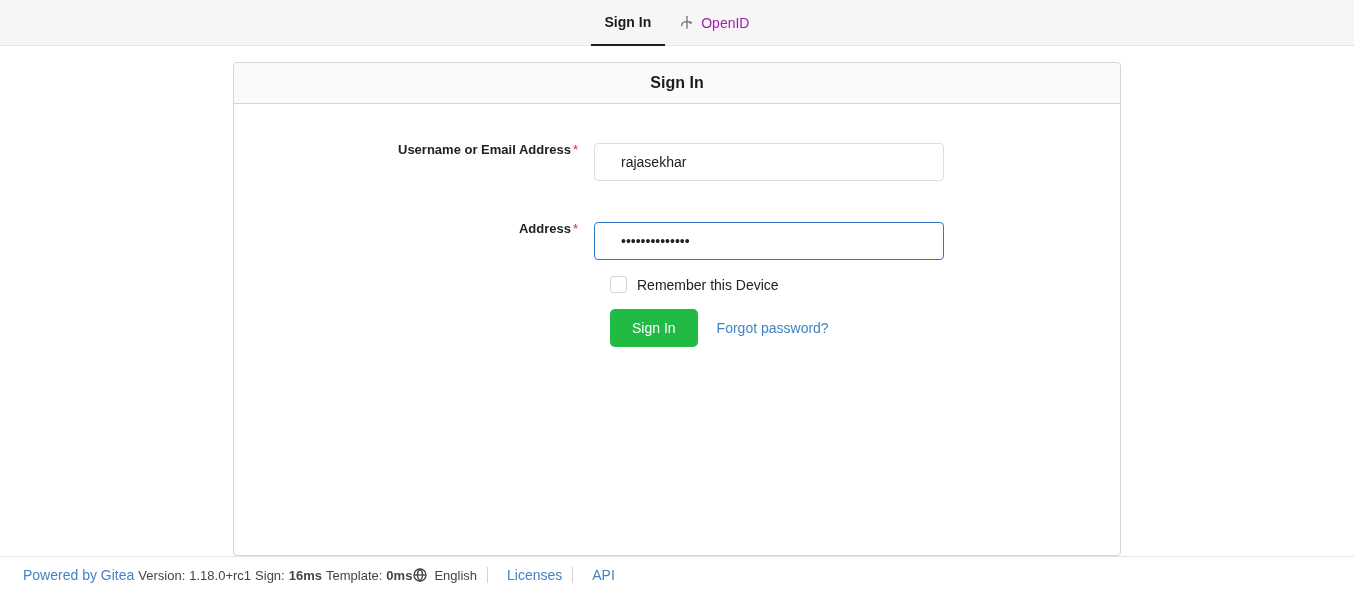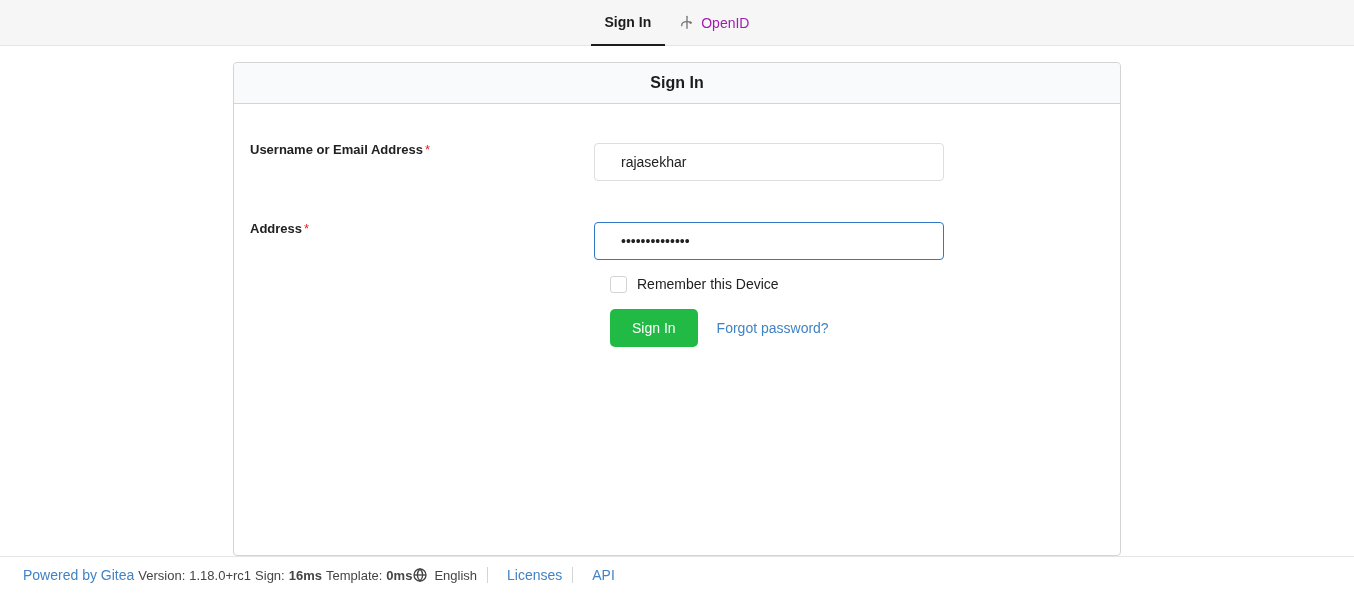--- a/index.html
+++ b/index.html
@@ -69,21 +69,21 @@
     .panel-body {
       padding: 14px 16px 22px;
     }
     .form-row {
       display: flex;
       align-items: center;
       margin-bottom: 16px;
     }
     .form-label {
       width: 344px;
-      text-align: left;
+      text-align: right;
       padding-right: 16px;
       font-size: 13px;
       font-weight: 600;
       color: #212121;
     }
     .required {
       color: #db2828;
       margin-left: 2px;
       font-weight: 400;
     }
@@ -104,21 +104,21 @@
       box-shadow: 0 0 0 0 rgba(50,119,198,0.2);
     }
     .form-row-offset {
       display: flex;
       align-items: center;
       margin-bottom: 16px;
       padding-left: 360px;
     }
     .checkbox-wrap {
       display: flex;
-      align-items: flex-start;
+      align-items: center;
       gap: 10px;
       cursor: pointer;
     }
     .checkbox-box {
       width: 17px;
       height: 17px;
       border: 1px solid #d4d4d5;
       border-radius: 3px;
       background: #ffffff;
     }

